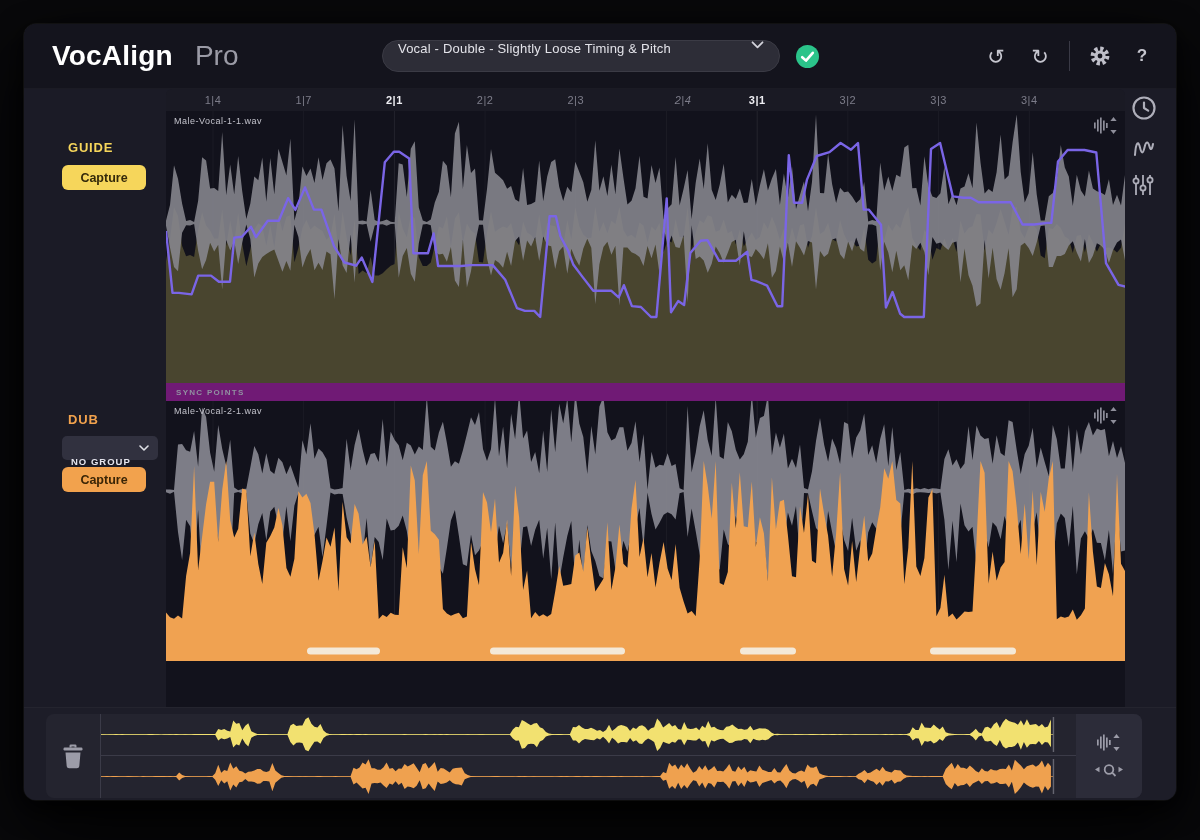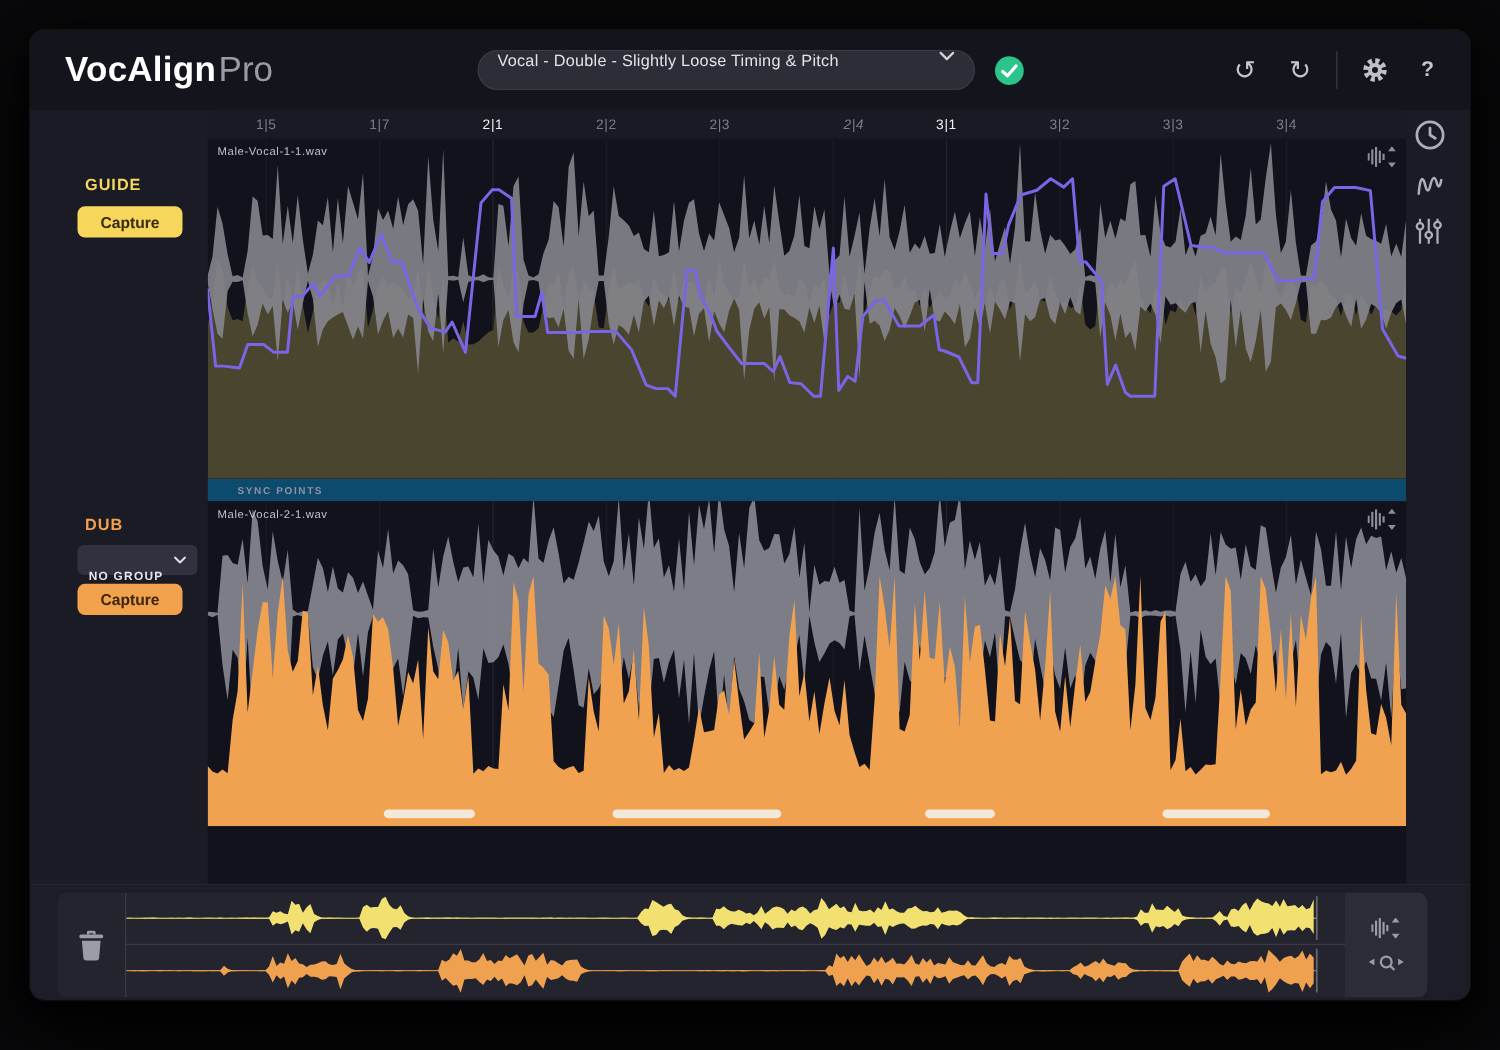--- a/index.html
+++ b/index.html
@@ -5,21 +5,21 @@
   html,body{margin:0;padding:0;}
   body{width:1200px;height:840px;background:#09090b;position:relative;overflow:hidden;
        font-family:"Liberation Sans",sans-serif;-webkit-font-smoothing:antialiased;}
   .window{position:absolute;left:24px;top:24px;width:1152px;height:776px;background:#1b1b26;
           border-radius:12px;box-shadow:0 30px 80px rgba(0,0,0,.95),0 8px 28px rgba(0,0,0,.8);
           outline:1px solid rgba(255,255,255,.05);overflow:hidden;}
   
   .titlebar{position:relative;height:64px;background:#14141d;border-bottom:1px solid rgba(255,255,255,.03);}
   .logo{position:absolute;left:28px;top:0;height:64px;display:flex;align-items:center;font-size:28px;}
   .logo .brand{color:#ffffff;font-weight:700;letter-spacing:.2px;}
-  .logo .brand-suffix{color:#9b9ba6;font-weight:400;margin-left:2px;}
+  .logo .brand-suffix{color:#9b9ba6;font-weight:400;margin-left:22px;}
   .preset{position:absolute;left:358px;top:16px;width:398px;height:32px;box-sizing:border-box;
           background:#2d2d37;border:1px solid #3b3b45;border-radius:16px;display:flex;align-items:flex-start;
           justify-content:space-between;padding:0 15px;cursor:pointer;}
   .preset span{font-size:13px;color:#e3e3e9;letter-spacing:.2px;}
   .check{position:absolute;left:771px;top:20px;width:25px;height:25px;}
   .check-bg{fill:var(--status-green,#2bc48a);}
   .hact{position:absolute;top:0;height:64px;display:flex;align-items:center;justify-content:center;
         width:34px;color:#c6c6cf;cursor:pointer;}
   .glyph{font-size:21px;line-height:1;}
   .hdiv{position:absolute;left:1045px;top:17px;width:1px;height:30px;background:#3a3a46;}
@@ -34,28 +34,28 @@
   .capture-btn.g{top:76px;background:var(--accent-yellow,#f6d65b);color:#352a0a;}
   .capture-btn.d{top:378px;background:var(--accent-orange,#f2a24d);color:#3a2506;}
   .group-select{position:absolute;left:38px;top:347px;width:96px;height:24px;box-sizing:border-box;
                 background:#31313f;border-radius:5px;display:flex;align-items:center;justify-content:space-between;
                 padding:0 9px;cursor:pointer;}
   .group-select span{font-size:9.5px;font-weight:700;letter-spacing:1px;color:#e6e6ee;margin-top:27px;}
   .main{width:959px;flex:none;}
   .wave-block{border-radius:6px 6px 0 0;overflow:hidden;}
   .ruler{height:22px;background:#1a1a24;position:relative;}
   .tick{position:absolute;top:50%;transform:translate(-50%,-50%);font-size:11px;color:#7d7d8a;letter-spacing:.5px;white-space:nowrap;}
-  .tick-bold{color:#eeeef3;font-weight:400;}
+  .tick-bold{color:#eeeef3;font-weight:700;}
   .panel{position:relative;background:#12121c;}
   .panel.guide{height:272px;}
   .panel.dub{height:320px;}
   .panel svg.wave{position:absolute;left:0;top:0;display:block;}
   .filename{position:absolute;left:8px;top:5px;font-size:9px;letter-spacing:.5px;color:#c3c3cc;z-index:3;}
   .vzoom{position:absolute;right:7px;top:6px;z-index:3;cursor:pointer;opacity:.9;}
-  .strip{height:18px;background:#0c4a6e;display:flex;align-items:center;padding-left:24px;}
+  .strip{height:18px;background:#701a75;display:flex;align-items:center;padding-left:10px;}
   .strip span{font-size:8px;font-weight:700;letter-spacing:1.3px;color:#9191a1;}
   .toolbar{height:29px;display:flex;align-items:center;gap:15px;padding-left:10px;}
   .tool{display:flex;align-items:center;justify-content:center;width:24px;height:21px;cursor:pointer;}
   .tool.selected{background:#454553;border-radius:4px;width:28px;}
   .rail{width:51px;flex:none;position:relative;}
   .rail-btn{position:absolute;left:6px;width:26px;height:26px;cursor:pointer;}
   
   .bottom{position:relative;height:94px;background:#1d1d28;border-top:1px solid rgba(255,255,255,.03);}
   .bottom-panel{position:absolute;left:22px;top:6px;width:1096px;height:84px;background:#24242f;
                 border-radius:8px;display:flex;overflow:hidden;}
@@ -119,21 +119,21 @@
         <svg width="10" height="6" viewBox="0 0 10 6">
           <path d="M1 1 L5 5 L9 1" fill="none" stroke="#dfe0e6" stroke-width="1.6" stroke-linecap="round" stroke-linejoin="round"></path>
         </svg>
       </div>
       <button class="capture-btn d">Capture</button>
     </div>
 
     <div class="main">
       <div class="wave-block">
         <div class="ruler">
-            <span class="tick" style="left: 47px;">1|5</span>
+            <span class="tick" style="left: 47px;">1|4</span>
             <span class="tick" style="left: 137.7px;">1|7</span>
             <span class="tick tick-bold" style="left: 228.4px;">2|1</span>
             <span class="tick" style="left: 319.1px;">2|2</span>
             <span class="tick" style="left: 409.8px;">2|3</span>
             <span class="tick" style="left: 517px; font-style: italic;">2|4</span>
             <span class="tick tick-bold" style="left: 591.2px;">3|1</span>
             <span class="tick" style="left: 681.9px;">3|2</span>
             <span class="tick" style="left: 772.6px;">3|3</span>
             <span class="tick" style="left: 863.3px;">3|4</span>
           </div>

